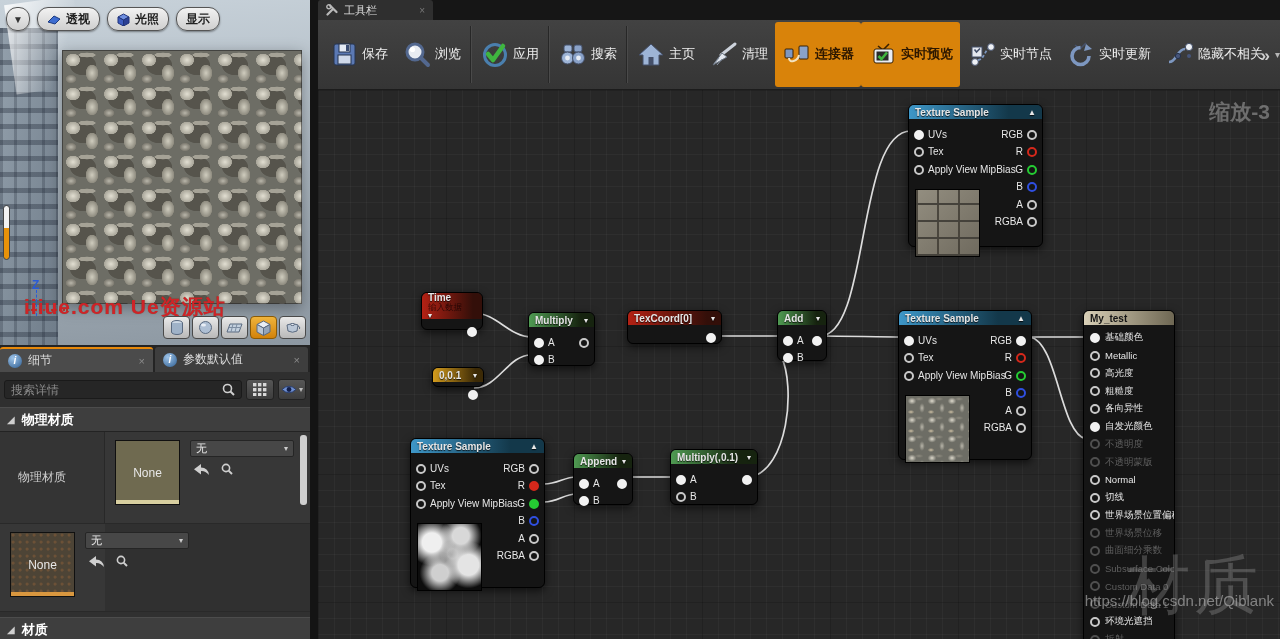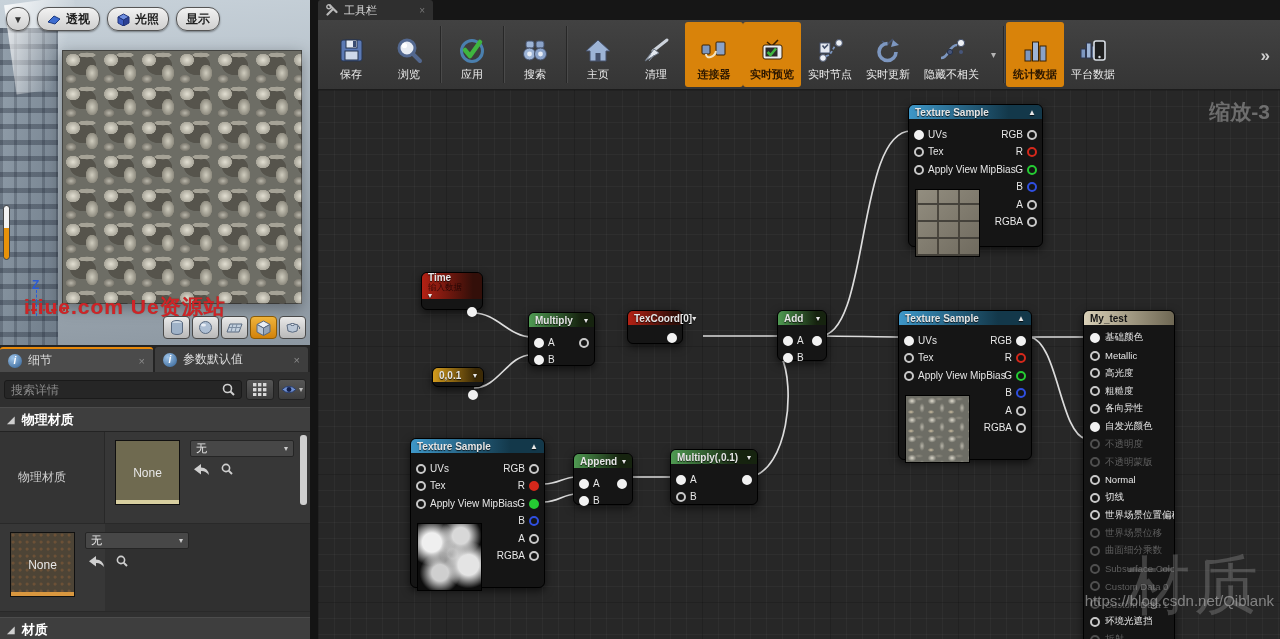--- a/index.html
+++ b/index.html
@@ -70,21 +70,21 @@
   .dropdown.light{background:#d9d9d9;color:#222;border-color:#999;width:72px;height:14px}
   .dscroll{position:absolute;right:3px;top:28px;width:7px;height:70px;background:#cfcfcf;border-radius:3px}
   
   .right-col{width:962px;height:639px;display:flex;flex-direction:column;flex:none}
   .graph-tabbar{height:20px;background:#161616;display:flex;flex:none}
   .gtab{width:115px;background:#2f2f2f;display:flex;align-items:center;gap:6px;padding:0 8px;color:#dcdcdc;font-size:11px;border-radius:3px 3px 0 0}
   .gtab .close{margin-left:auto;color:#777;font-size:10px}
   .toolbar{height:70px;background:linear-gradient(#424242,#353535);border-bottom:1px solid #1c1c1c;display:flex;align-items:stretch;padding:2px 4px;position:relative;flex:none}
   .tgroup{display:flex;align-items:stretch}
   .tsep{width:1px;background:#272727;margin:4px 2px;box-shadow:1px 0 0 #4a4a4a}
-  .tbtn{min-width:58px;display:flex;flex-direction:column;align-items:center;justify-content:flex-end;gap:3px;padding:4px 7px 5px;border-radius:3px;color:#ededed;font-size:11px;white-space:nowrap}
+  .tbtn{min-width:58px;display:flex;flex-direction:row;align-items:center;justify-content:flex-end;gap:3px;padding:4px 7px 5px;border-radius:3px;color:#ededed;font-size:13px;white-space:nowrap}
   .tbtn.active{background:#d9830a;color:#2c1700;font-weight:bold}
   .tbtn svg{display:block}
   .tb-caret{display:flex;align-items:center;padding:0 5px;color:#b5b5b5;font-size:10px}
   .tb-overflow{position:absolute;right:10px;top:26px;color:#cfcfcf;font-size:17px;font-weight:bold}
   
   .graph{position:relative;flex:1;overflow:hidden;background-color:#272727;
     background-image:
       linear-gradient(rgba(0,0,0,.28) 1px,transparent 1px),
       linear-gradient(90deg,rgba(0,0,0,.28) 1px,transparent 1px),
       linear-gradient(rgba(255,255,255,.03) 1px,transparent 1px),
@@ -551,21 +551,21 @@
                   <span>Tex</span>
                 </div>
                 <div class="prow">
                   <span class="pin"></span>
                   <span>Apply View MipBias</span>
                 </div>
               </div>
               <div class="node-thumb tex-brick"></div>
             </div>
           </div>
-          <div class="node" style="left: 103px; top: 182px; width: 62px; height: 38px;">
+          <div class="node" style="left: 103px; top: 202px; width: 62px; height: 38px;">
             <div class="nhdr hdr-red tall">
               <div><span>Time</span><div class="sub">输入数据</div></div>
               <span class="hdr-arrow">▾</span>
             </div>
             <div class="nbody" style="height: 12px;">
               <div class="prow">
                 <span style="flex: 1 1 0%;"></span>
                 <span class="pin filled"></span>
               </div>
             </div>
@@ -595,21 +595,21 @@
                   <span style="flex: 1 1 0%;"></span>
                   <span class="pin"></span>
                 </div>
                 <div class="prow" style="width: 65px;">
                   <span class="pin filled"></span>
                   <span>B</span>
                 </div>
               </div>
             </div>
           </div>
-          <div class="node" style="left: 309px; top: 220px; width: 56px; height: 34px;">
+          <div class="node" style="left: 309px; top: 220px; width: 95px; height: 34px;">
             <div class="nhdr hdr-red">
               <div><span>TexCoord[0]</span></div>
               <span class="hdr-arrow">▾</span>
             </div>
             <div class="nbody" style="height: 20px;">
               <div class="prow">
                 <span style="flex: 1 1 0%;"></span>
                 <span class="pin filled"></span>
               </div>
             </div>

